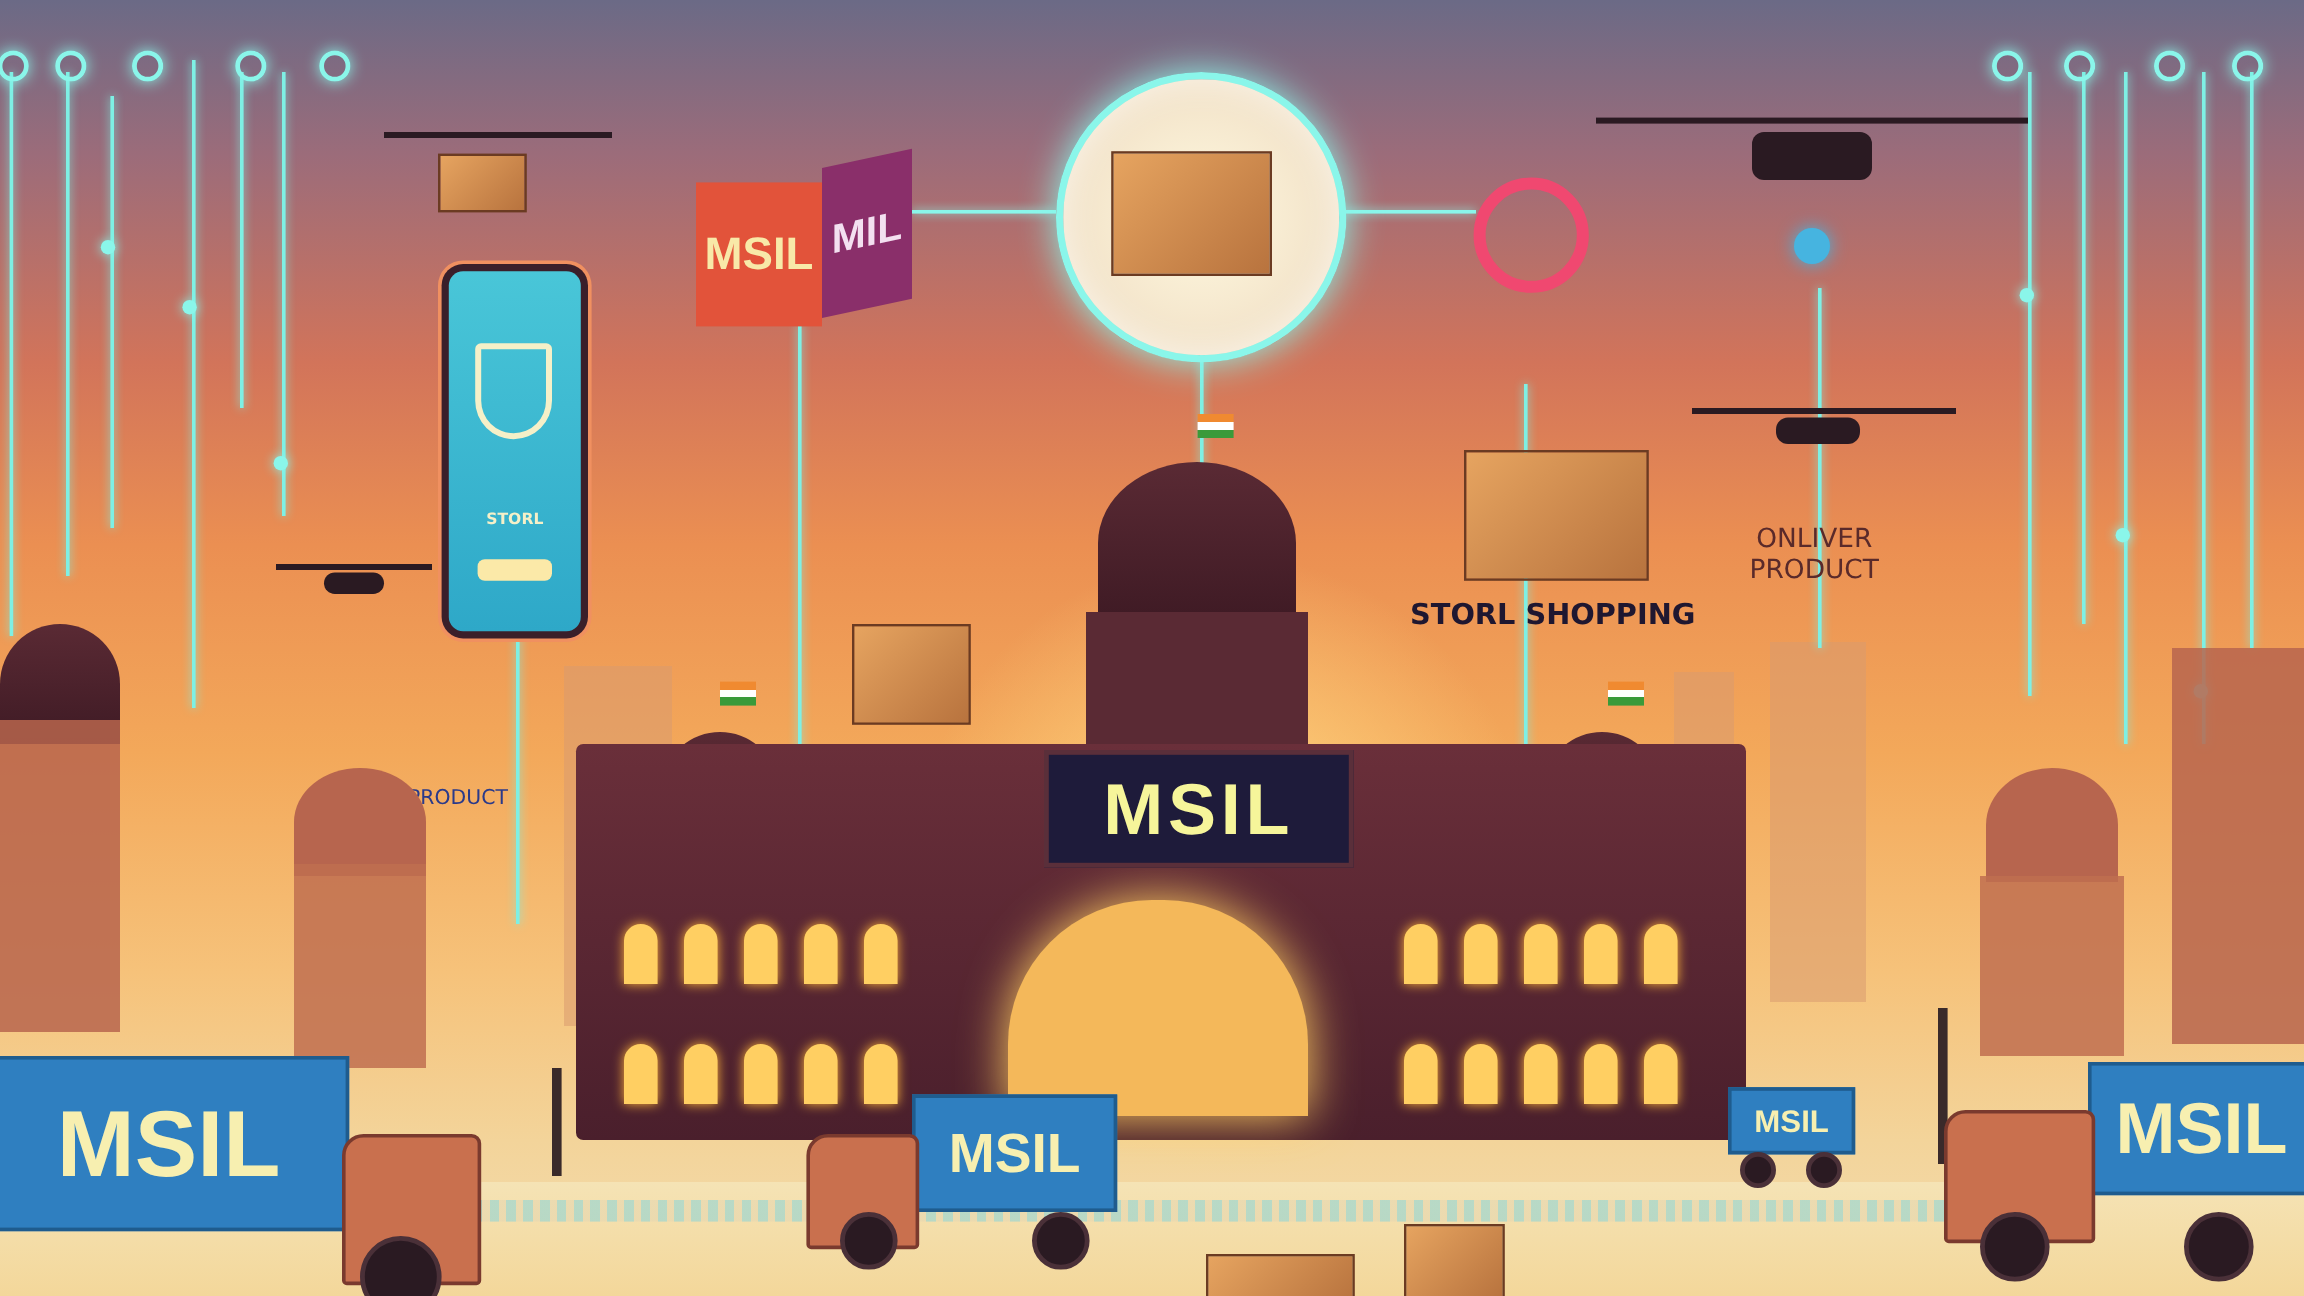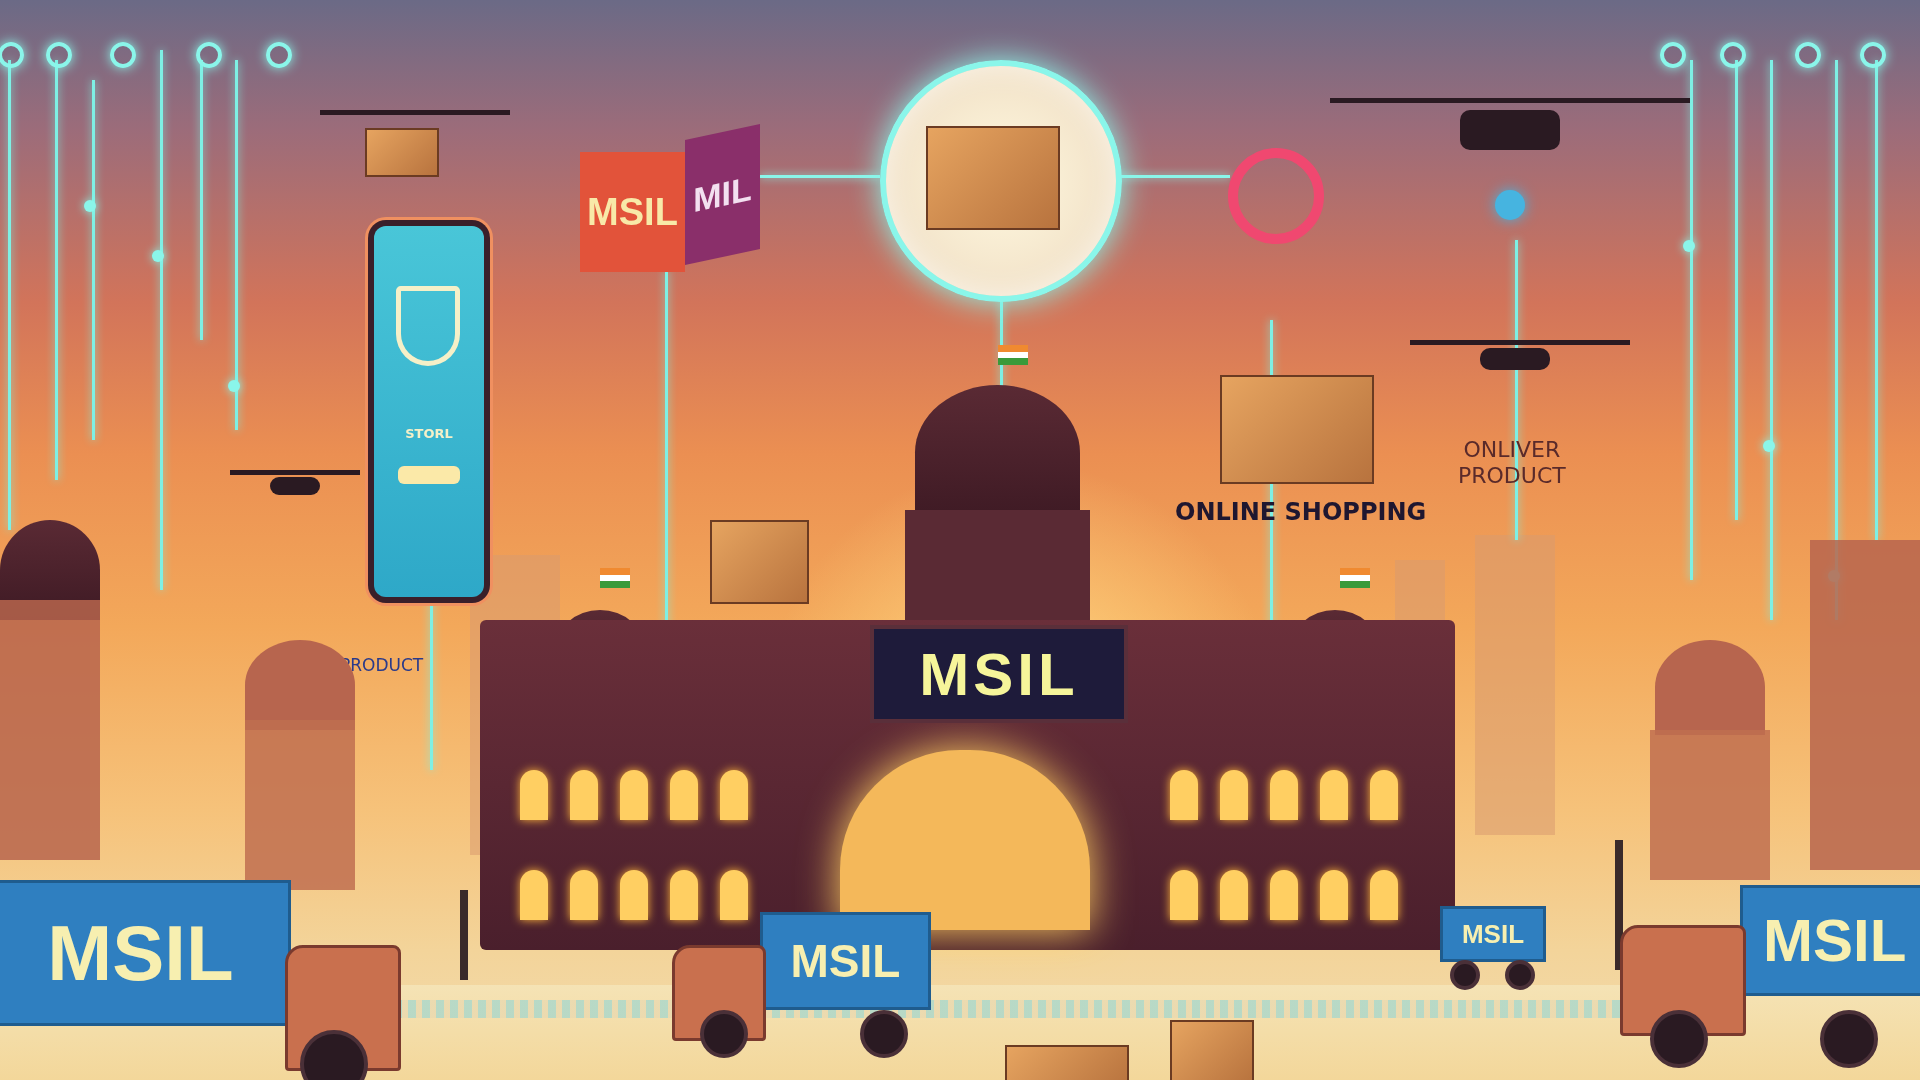--- a/index.html
+++ b/index.html
@@ -17,21 +17,21 @@
   .arch{position:absolute;width:28px;height:50px;border-radius:14px 14px 0 0;background:#ffcf62;box-shadow:0 0 10px #ffb53a;}
   .dome{position:absolute;border-radius:50% 50% 0 0;background:linear-gradient(180deg,#5a2a34,#3e1a24);}
   .sign{position:absolute;left:870px;top:625px;width:250px;height:90px;background:#1e1b3a;border:4px solid #5a2f3a;display:flex;align-items:center;justify-content:center;
     color:#f6f59a;font-family:"Liberation Sans",sans-serif;font-weight:700;font-size:60px;letter-spacing:4px;}
   .road{position:absolute;left:0;top:985px;width:1920px;height:95px;background:linear-gradient(180deg,#f5e3b5,#f3d79a);}
   .fence{position:absolute;left:380px;top:1000px;width:1240px;height:18px;background:repeating-linear-gradient(90deg,#9ed6d0 0 8px,#e8d8b0 8px 14px);opacity:.7;}
   .truck-box{position:absolute;background:#2f7fc0;border:3px solid #1f5c8e;color:#f7efb0;font-family:"Liberation Sans",sans-serif;font-weight:700;display:flex;align-items:center;justify-content:center;}
   .cab{position:absolute;background:#c9704e;border:3px solid #7a3a2e;border-radius:18px 8px 4px 4px;}
   .wheel{position:absolute;border-radius:50%;background:#2a1a22;border:4px solid #4a3038;}
   .label{position:absolute;font-family:"DejaVu Sans",sans-serif;font-weight:700;}
-  .phone{position:absolute;left:368px;top:220px;width:122px;height:383px;border-radius:18px;background:#3a1f2a;padding:6px;box-sizing:border-box;box-shadow:0 0 0 3px #f09060;}
+  .phone{position:absolute;left:368px;top:220px;width:122px;height:312px;border-radius:18px;background:#3a1f2a;padding:6px;box-sizing:border-box;box-shadow:0 0 0 3px #f09060;}
   .phone-screen{width:100%;height:100%;border-radius:12px;background:linear-gradient(180deg,#49c6d8,#2ea8c8);position:relative;}
   .gift{position:absolute;left:580px;top:132px;width:180px;height:145px;}
   .gift .f{position:absolute;left:0;top:20px;width:105px;height:120px;background:#e2533a;color:#f8e9a8;font-weight:700;font-size:38px;display:flex;align-items:center;justify-content:center;font-family:"Liberation Sans",sans-serif;}
   .gift .s{position:absolute;left:105px;top:0;width:75px;height:125px;background:#8a2f6a;color:#f3e0f0;font-weight:700;font-size:34px;display:flex;align-items:center;justify-content:center;transform:skewY(-12deg);font-family:"Liberation Sans",sans-serif;}
   .hub{position:absolute;left:880px;top:60px;width:230px;height:230px;border-radius:50%;border:6px solid #8af6ea;box-shadow:0 0 30px #8af6ea, inset 0 0 30px #ffffffaa;background:radial-gradient(circle,#fff9e0,#f2e2c8 70%);}
   .box{position:absolute;background:linear-gradient(135deg,#e6a460,#b8733e);border:2px solid #6b3b22;}
   .ring{position:absolute;left:1228px;top:148px;width:96px;height:96px;border-radius:50%;border:10px solid #f04870;box-sizing:border-box;}
   .drone-body{position:absolute;background:#2a1a22;border-radius:10px;}
   .drone-arm{position:absolute;height:5px;background:#2a1a22;}
 </style>
@@ -113,21 +113,21 @@
     <div class="drone-body" style="left:70px;top:18px;width:70px;height:22px;"></div>
   </div>
   <div class="abs" style="left:230px;top:465px;width:130px;height:60px;">
     <div class="drone-arm" style="left:0;top:5px;width:130px;"></div>
     <div class="drone-body" style="left:40px;top:12px;width:50px;height:18px;"></div>
   </div>
 
   <div class="box" style="left:1220px;top:375px;width:150px;height:105px;"></div>
   <div class="box" style="left:710px;top:520px;width:95px;height:80px;"></div>
 
-  <div class="label" style="left:1175px;top:498px;font-size:24px;color:#1f1730;">ONLINE SHOPPING</div>
+  <div class="label" style="left:1175px;top:498px;font-size:24px;color:#1f1730;">STORL SHOPPING</div>
   <div class="label" style="left:1458px;top:437px;font-size:22px;color:#5a2a2a;font-weight:400;text-align:center;line-height:26px;">
     <div>ONLIVER</div>
     <div>PRODUCT</div>
   </div>
   <div class="label" style="left:340px;top:655px;font-size:17px;color:#2a3a8a;font-weight:400;">PRODUCT</div>
 
   <div class="dome" style="left:0;top:520px;width:100px;height:100px;"></div>
   <div class="abs" style="left:0;top:600px;width:100px;height:260px;background:#b7654e;opacity:.85;"></div>
   <div class="dome" style="left:245px;top:640px;width:110px;height:90px;background:#b7654e;"></div>
   <div class="abs" style="left:245px;top:720px;width:110px;height:170px;background:#c06e50;opacity:.85;"></div>

